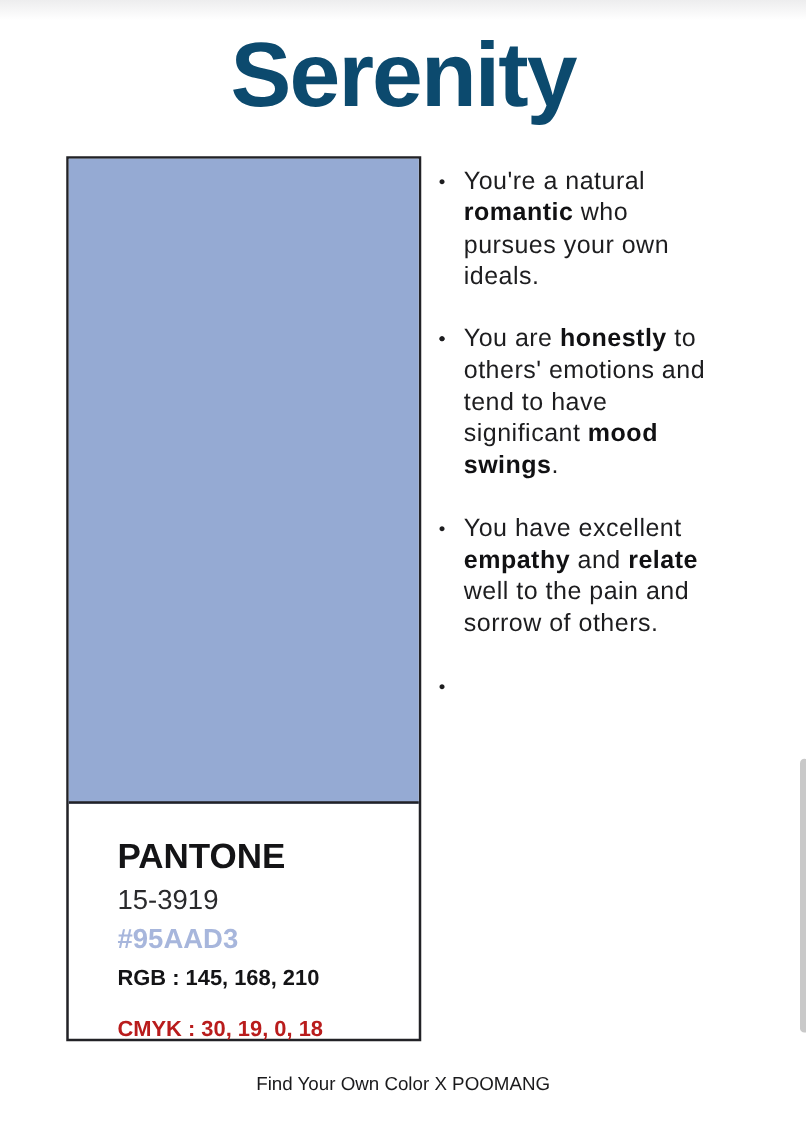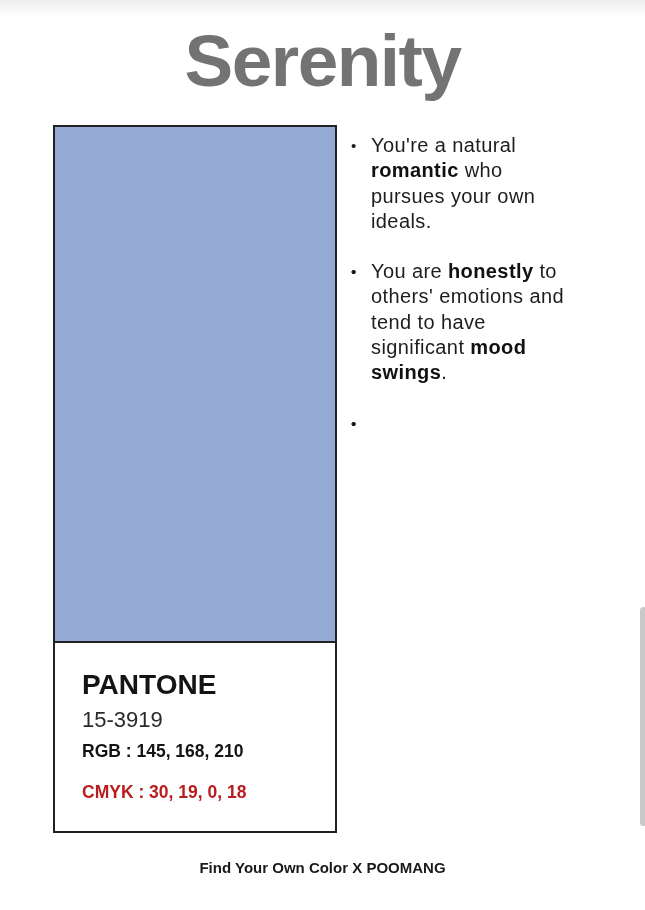--- a/index.html
+++ b/index.html
@@ -27,42 +27,42 @@
     position: absolute;
     top: 24px;
     left: 0;
     width: 100%;
     margin: 0;
     text-align: center;
     font-size: 73px;
     line-height: 73px;
     font-weight: bold;
     letter-spacing: -1.5px;
-    color: #737373;
+    color: #0c4a6e;
   }
   .pantone-card {
     position: absolute;
     left: 53px;
     top: 125px;
     width: 284px;
     height: 708px;
     border: 2px solid #222226;
     box-sizing: border-box;
     background: #ffffff;
     display: flex;
     flex-direction: column;
   }
   .swatch {
     height: 514px;
     border-bottom: 2px solid #222226;
     flex: none;
   }
   .card-info {
     flex: 1;
-    padding: 26px 16px 0 27px;
+    padding: 26px 16px 0 39px;
   }
   .brand {
     font-size: 28px;
     line-height: 32px;
     font-weight: bold;
     color: #141416;
   }
   .code {
     margin-top: 6px;
     font-size: 22px;
@@ -122,21 +122,21 @@
     color: #111113;
   }
   .footer {
     position: absolute;
     top: 858px;
     left: 0;
     width: 100%;
     text-align: center;
     font-size: 15px;
     line-height: 19px;
-    font-weight: bold;
+    font-weight: normal;
     color: #1a1a1c;
   }
   .scrollbar-thumb {
     position: absolute;
     right: -2px;
     top: 607px;
     width: 7px;
     height: 219px;
     border-radius: 4px;
   }
@@ -148,39 +148,41 @@
 
   <div class="top-fade"></div>
 
   <h1 class="title">Serenity</h1>
 
   <div class="pantone-card">
     <div class="swatch" style="background: rgb(149, 170, 211);"></div>
     <div class="card-info">
       <div class="brand">PANTONE</div>
       <div class="code">15-3919</div>
+      <div class="hex" style="color: rgb(167, 182, 220);">#95AAD3</div>
       <div class="rgb">RGB : 145, 168, 210</div>
       <div class="cmyk">CMYK : 30, 19, 0, 18</div>
     </div>
   </div>
 
   <ul class="traits">
     <li>
       <span class="bullet-dot">•</span>
       <span>You're a natural <b>romantic</b> who pursues your own ideals.</span>
     </li>
     <li>
       <span class="bullet-dot">•</span>
     </li>
     <li>
       <span class="bullet-dot">•</span>
       <span>You are <b>honestly</b> to others' emotions and tend to have significant <b>mood swings</b>.</span>
     </li>
     <li>
       <span class="bullet-dot">•</span>
+      <span>You have excellent <b>empathy</b> and <b>relate</b> well to the pain and sorrow of others.</span>
     </li>
     <li>
       <span class="bullet-dot">•</span>
     </li>
   </ul>
 
   <div class="footer">Find Your Own Color X POOMANG</div>
 
   <div class="scrollbar-thumb" style="background: rgb(201, 201, 201);"></div>
 

